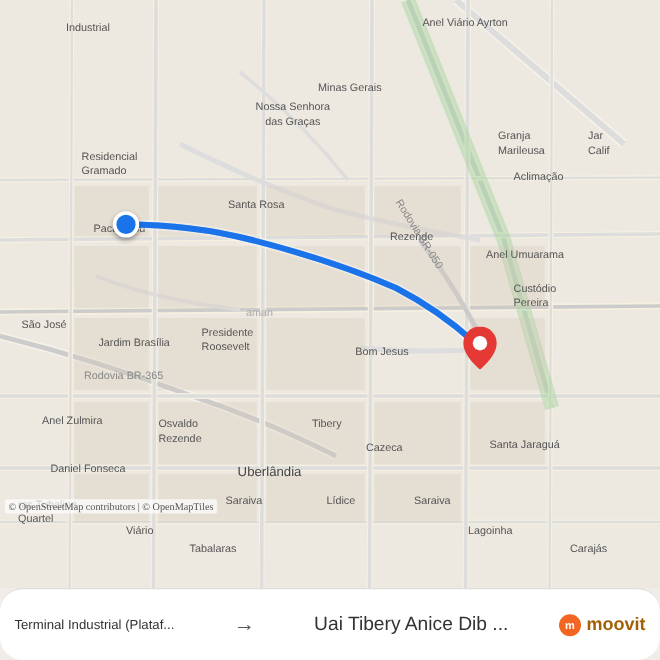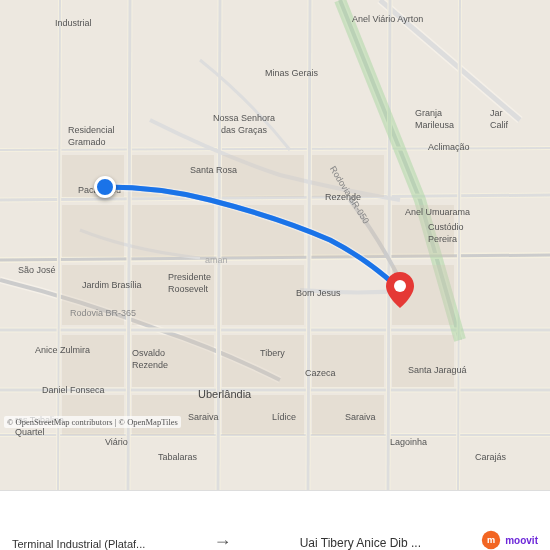--- a/index.html
+++ b/index.html
@@ -99,61 +99,62 @@
 
     
     #bottom-bar {
       position: absolute;
       bottom: 0;
       left: 0;
       width: 100%;
       height: 60px;
       background: white;
       display: flex;
-      align-items: flex-end;
+      align-items: center;
       justify-content: space-between;
       padding: 0 12px;
       border-top: 1px solid #ddd;
       z-index: 20;
+      border-radius: 19px;
     }
 
     #from-label {
       font-size: 11px;
       color: #333;
       max-width: 190px;
       overflow: hidden;
       text-overflow: ellipsis;
       white-space: nowrap;
     }
 
     #arrow-icon {
       color: #555;
       font-size: 18px;
       padding: 0 8px;
     }
 
     #to-label {
-      font-size: 12px;
+      font-size: 16px;
       color: #333;
       max-width: 190px;
       overflow: hidden;
       text-overflow: ellipsis;
       white-space: nowrap;
     }
 
     #moovit-logo {
       display: flex;
       align-items: center;
       gap: 4px;
     }
 
     #moovit-logo-text {
-      font-size: 10px;
+      font-size: 15px;
       font-weight: 700;
-      color: #6d28d9;
+      color: #a16207;
     }
 
     #moovit-logo-icon {
       width: 20px;
       height: 20px;
     }
 
     #osm-credit {
       position: absolute;
       bottom: 62px;
@@ -277,37 +278,37 @@
 
       <path d="M 105 187 Q 160 187 210 200 Q 280 218 330 240 Q 365 258 395 285" stroke="white" stroke-width="8" fill="none" stroke-linecap="round" opacity="0.4"></path>
       <path d="M 105 187 Q 160 187 210 200 Q 280 218 330 240 Q 365 258 395 285" stroke="#1a73e8" stroke-width="5" fill="none" stroke-linecap="round" stroke-linejoin="round"></path>
     </svg>
 
     <div id="osm-credit">© OpenStreetMap contributors | © OpenMapTiles</div>
 
     <div class="map-label" style="top:18px;left:55px">Industrial</div>
     <div class="map-label" style="top:14px;left:352px">Anel Viário Ayrton</div>
     <div class="map-label" style="top:68px;left:265px">Minas Gerais</div>
-    <div class="map-label" style="top:113px;left:213px;text-align:center;line-height:1.3">Nossa Senhora<br>das Graças</div>
+    <div class="map-label" style="top:84px;left:213px;text-align:center;line-height:1.3">Nossa Senhora<br>das Graças</div>
     <div class="map-label" style="top:125px;left:68px;line-height:1.3">Residencial<br>Gramado</div>
     <div class="map-label" style="top:108px;left:415px;line-height:1.3">Granja<br>Marileusa</div>
     <div class="map-label" style="top:108px;left:490px;line-height:1.3">Jar<br>Calif</div>
     <div class="map-label" style="top:142px;left:428px">Aclimação</div>
     <div class="map-label" style="top:165px;left:190px">Santa Rosa</div>
     <div class="map-label" style="top:185px;left:78px">Pacaembú</div>
     <div class="map-label" style="top:192px;left:325px">Rezende</div>
     <div class="map-label" style="top:207px;left:405px">Anel Umuarama</div>
-    <div class="map-label" style="top:222px;left:428px;line-height:1.3">Custódio<br>Pereira</div>
+    <div class="map-label" style="top:235px;left:428px;line-height:1.3">Custódio<br>Pereira</div>
     <div class="map-label" style="top:265px;left:18px">São José</div>
     <div class="map-label" style="top:280px;left:82px">Jardim Brasília</div>
     <div class="map-label" style="top:272px;left:168px;line-height:1.3">Presidente<br>Roosevelt</div>
     <div class="map-label" style="top:288px;left:296px">Bom Jesus</div>
     <div class="map-label" style="top:275px;left:388px">Thi</div>
     <div class="map-label" style="top:308px;left:70px;color:#888">Rodovia BR-365</div>
-    <div class="map-label" style="top:345px;left:35px">Anice Zulmira</div>
+    <div class="map-label" style="top:345px;left:35px">Anel Zulmira</div>
     <div class="map-label" style="top:348px;left:132px;line-height:1.3">Osvaldo<br>Rezende</div>
     <div class="map-label" style="top:348px;left:260px">Tibery</div>
     <div class="map-label" style="top:368px;left:305px">Cazeca</div>
     <div class="map-label" style="top:365px;left:408px">Santa Jaraguá</div>
     <div class="map-label" style="top:385px;left:42px">Daniel Fonseca</div>
     <div class="map-label" style="top:388px;left:198px;font-size:11px;font-weight:400;color:#444">Uberlândia</div>
     <div class="map-label" style="top:412px;left:188px">Saraiva</div>
     <div class="map-label" style="top:412px;left:272px">Lídice</div>
     <div class="map-label" style="top:412px;left:345px">Saraiva</div>
     <div class="map-label" style="top:415px;left:15px;line-height:1.3">ras Tubalina<br>Quartel</div>

